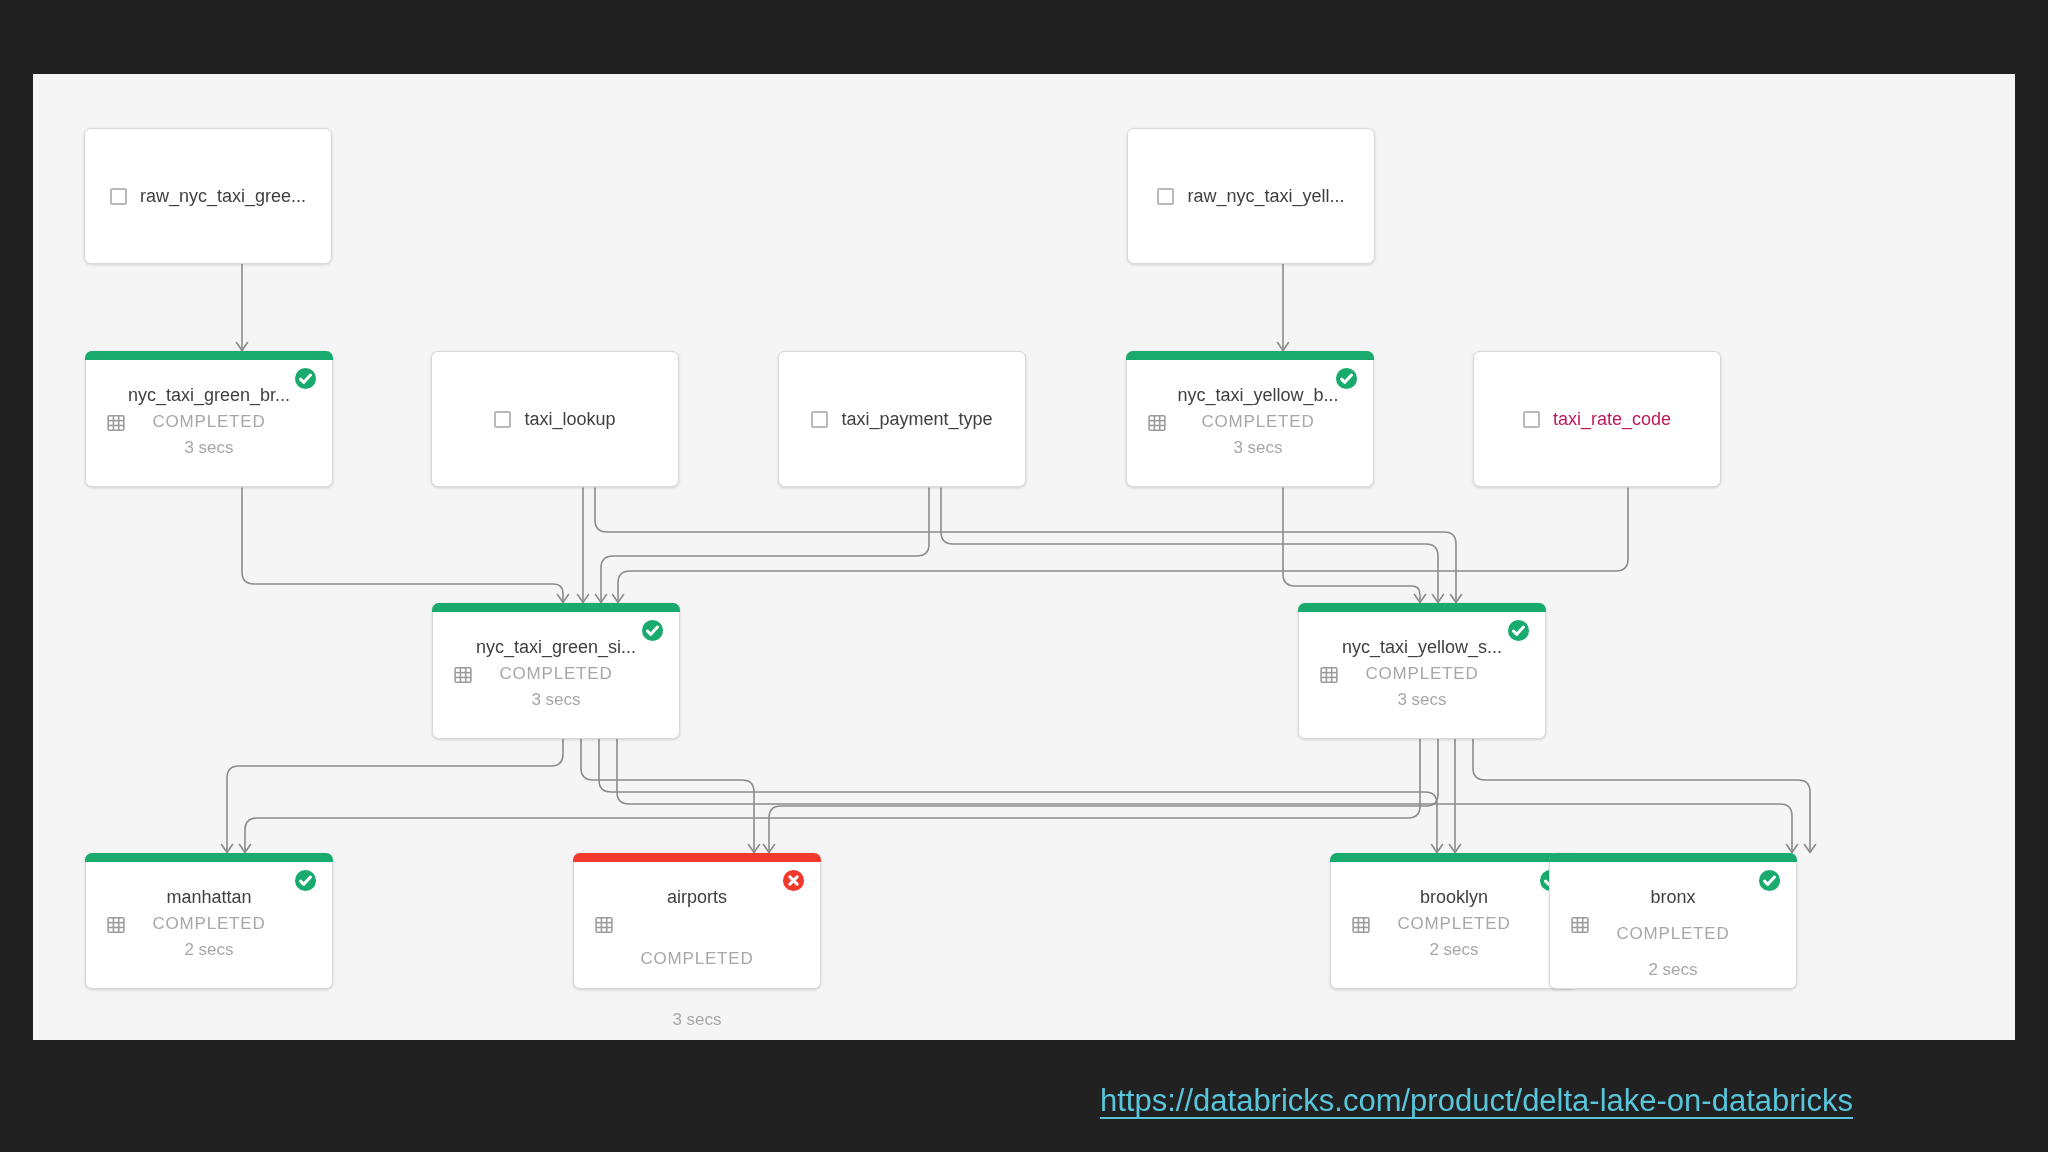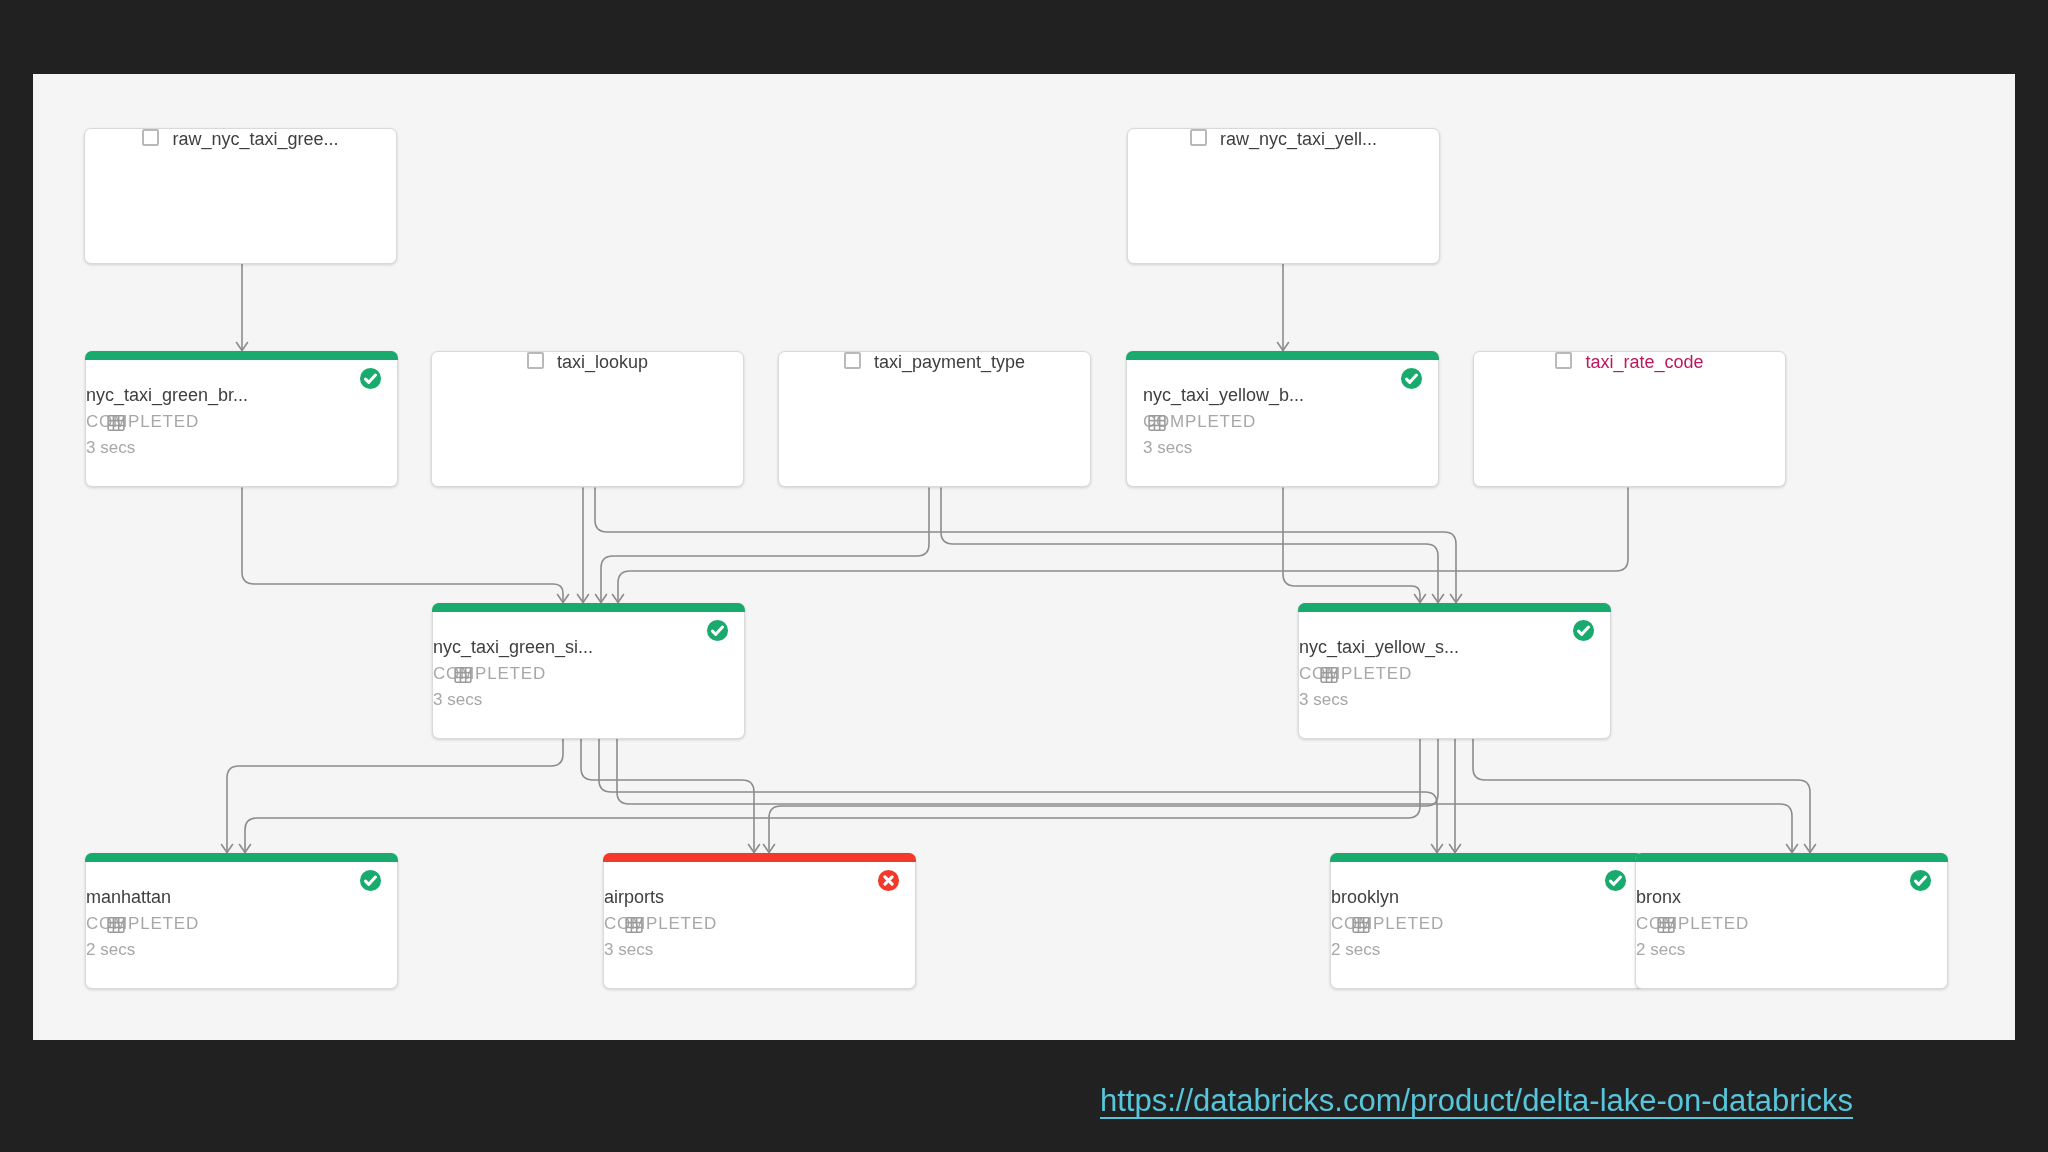--- a/index.html
+++ b/index.html
@@ -8,24 +8,24 @@
     background:#212121;
     font-family:"Liberation Sans","DejaVu Sans",sans-serif;
   }
   .canvas{
     position:absolute;left:33px;top:74px;width:1982px;height:966px;
     background:#f5f5f6;
   }
   .edges{position:absolute;left:0;top:0;}
   .edge{fill:none;stroke:#8c8c8c;stroke-width:1.6px;stroke-linecap:round;stroke-linejoin:round;}
   .node{
-    position:absolute;width:313px;height:136px;box-sizing:border-box;
+    position:absolute;width:248px;height:136px;box-sizing:border-box;
     background:#ffffff;border:1px solid #d9d9d9;border-radius:7px;
     box-shadow:0 1px 3px rgba(0,0,0,0.15);
-    display:flex;align-items:flex-start;justify-content:center;
+    display:flex;align-items:center;justify-content:center;
   }
   .node .cb{
     display:inline-block;width:13px;height:13px;border:2px solid #b9b9b9;
     border-radius:2px;margin-right:13px;flex:0 0 auto;background:#fff;
   }
   .title-inline{font-size:18px;color:#3f3f3f;}
   .status-node{flex-direction:column;justify-content:flex-start;padding-top:33px;text-align:center;}
   .bar{
     position:absolute;left:-1px;top:-1px;right:-1px;height:9px;
     border-radius:7px 7px 0 0;
@@ -225,21 +225,21 @@
               <rect x="1" y="1.5" width="14" height="13" rx="1.2"></rect>
               <line x1="1" y1="5.9" x2="15" y2="5.9"></line>
               <line x1="1" y1="10.2" x2="15" y2="10.2"></line>
               <line x1="5.7" y1="1.5" x2="5.7" y2="14.5"></line>
               <line x1="10.4" y1="1.5" x2="10.4" y2="14.5"></line>
             </g>
           </svg></span>
         <div class="statusline" style="color: rgb(167, 167, 167);">COMPLETED</div>
         <div class="secs" style="color: rgb(167, 167, 167);">2 secs</div>
       </div>
-      <div class="node status-node" style="left: 570px; top: 779px;">
+      <div class="node status-node" style="left: 540px; top: 779px; gap: 35px;">
         <div class="bar" style="background:#f2392b"></div>
         <div class="badge"><svg viewBox="0 0 24 24" width="23" height="23">
             <circle cx="12" cy="12" r="11" fill="#f2392b"></circle>
             <path d="M8.2 8.2l7.6 7.6M15.8 8.2l-7.6 7.6" stroke="#fff" stroke-width="3.2" fill="none" stroke-linecap="round"></path>
           </svg></div>
         <div class="node-title" style="color: rgb(63, 63, 63);">airports</div>
         <span class="grid-icon"><svg viewBox="0 0 16 16" width="18" height="18">
             <g fill="none" stroke="#9b9b9b" stroke-width="1.4">
               <rect x="1" y="1.5" width="14" height="13" rx="1.2"></rect>
               <line x1="1" y1="5.9" x2="15" y2="5.9"></line>
@@ -263,21 +263,21 @@
               <rect x="1" y="1.5" width="14" height="13" rx="1.2"></rect>
               <line x1="1" y1="5.9" x2="15" y2="5.9"></line>
               <line x1="1" y1="10.2" x2="15" y2="10.2"></line>
               <line x1="5.7" y1="1.5" x2="5.7" y2="14.5"></line>
               <line x1="10.4" y1="1.5" x2="10.4" y2="14.5"></line>
             </g>
           </svg></span>
         <div class="statusline" style="color: rgb(167, 167, 167);">COMPLETED</div>
         <div class="secs" style="color: rgb(167, 167, 167);">2 secs</div>
       </div>
-      <div class="node status-node" style="left: 1602px; top: 779px;">
+      <div class="node status-node" style="left: 1516px; top: 779px; gap: 10px;">
         <div class="bar" style="background:#19ab6d"></div>
         <div class="badge"><svg viewBox="0 0 24 24" width="23" height="23">
             <circle cx="12" cy="12" r="11" fill="#19ab6d"></circle>
             <path d="M6.8 12.6l3.4 3.4 7-7.6" stroke="#fff" stroke-width="3.2" fill="none" stroke-linecap="round" stroke-linejoin="round"></path>
           </svg></div>
         <div class="node-title" style="color: rgb(63, 63, 63);">bronx</div>
         <span class="grid-icon"><svg viewBox="0 0 16 16" width="18" height="18">
             <g fill="none" stroke="#9b9b9b" stroke-width="1.4">
               <rect x="1" y="1.5" width="14" height="13" rx="1.2"></rect>
               <line x1="1" y1="5.9" x2="15" y2="5.9"></line>

